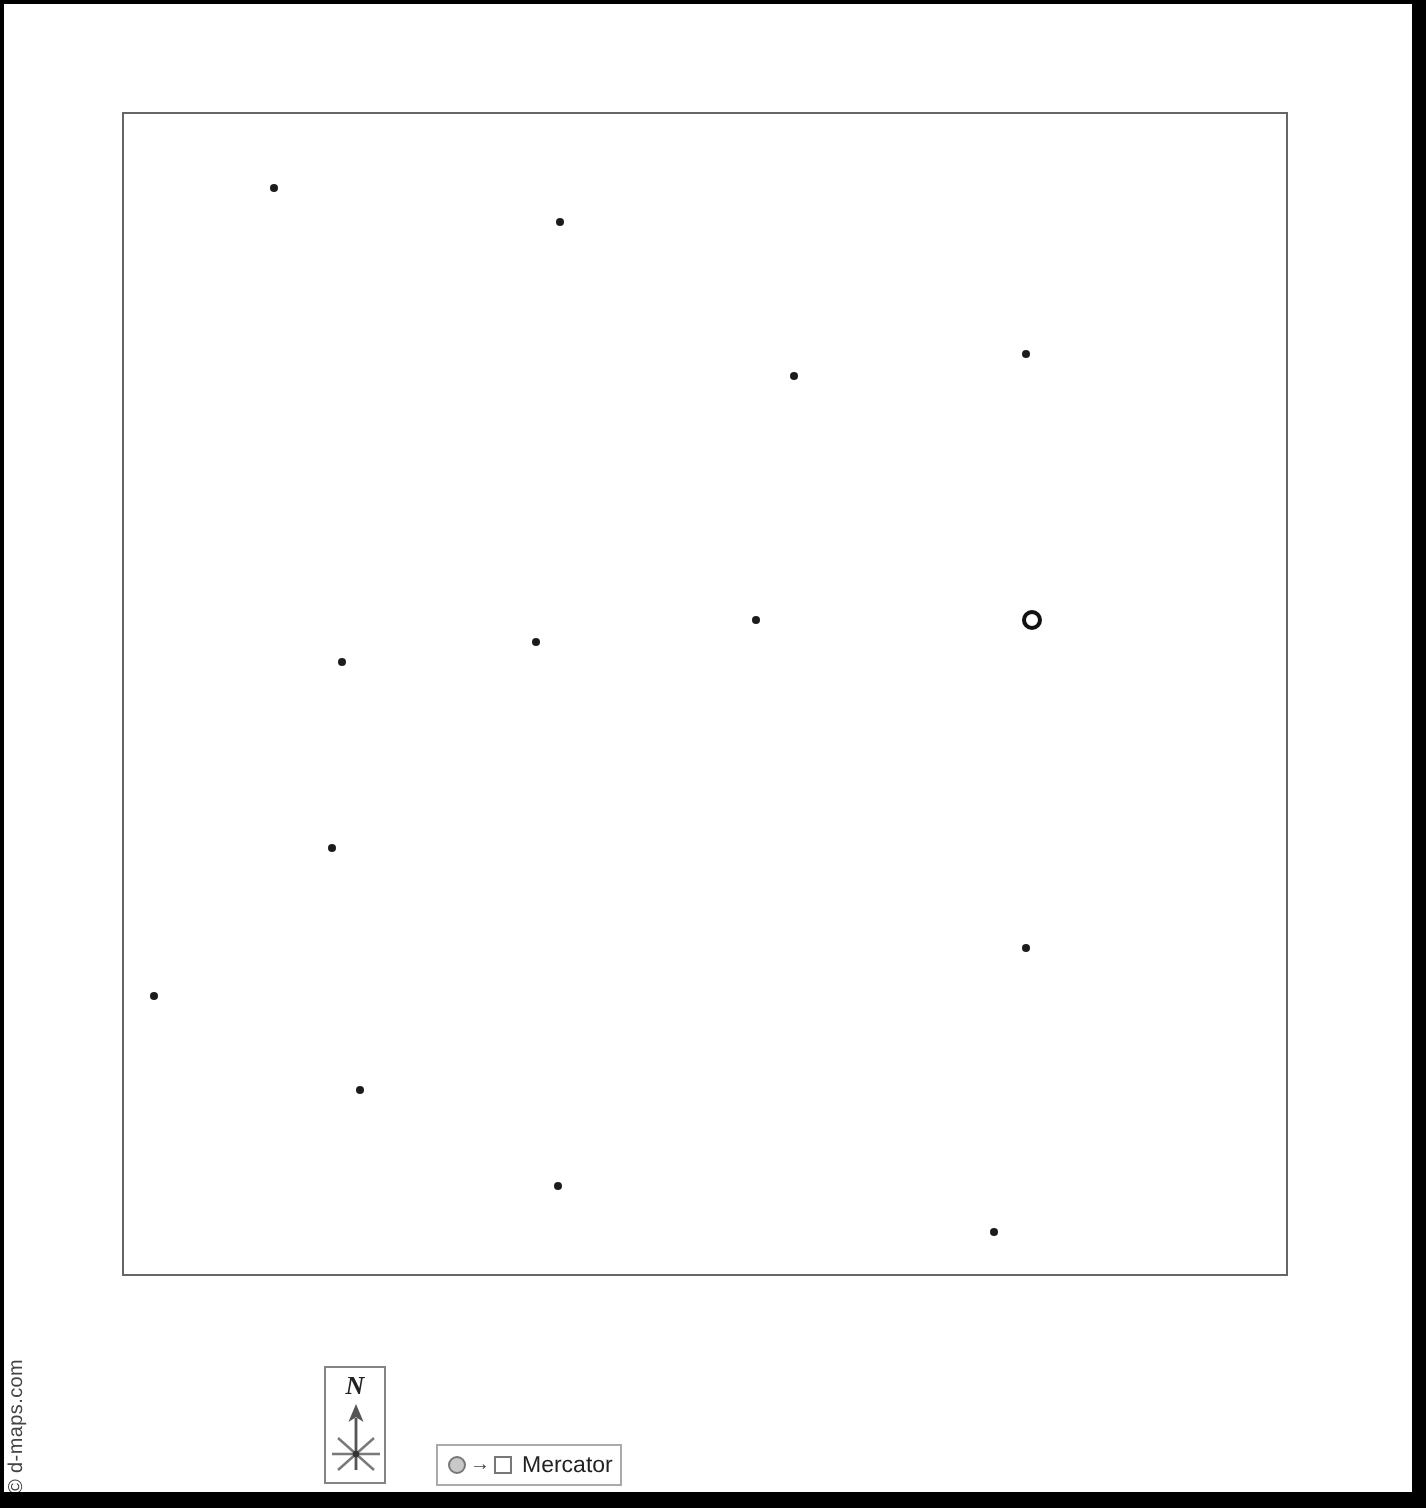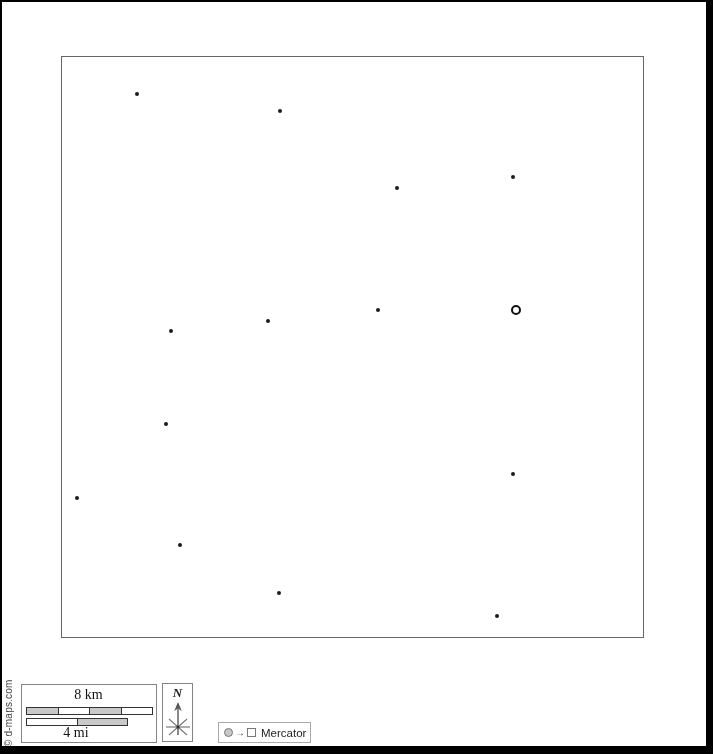--- a/index.html
+++ b/index.html
@@ -155,34 +155,20 @@
         <div class="dot" style="left: 166px; top: 424px; background: rgb(28, 28, 28);"></div>
         <div class="dot" style="left: 77px; top: 498px; background: rgb(28, 28, 28);"></div>
         <div class="dot" style="left: 513px; top: 474px; background: rgb(28, 28, 28);"></div>
         <div class="dot" style="left: 180px; top: 545px; background: rgb(28, 28, 28);"></div>
         <div class="dot" style="left: 279px; top: 593px; background: rgb(28, 28, 28);"></div>
         <div class="dot" style="left: 497px; top: 616px; background: rgb(28, 28, 28);"></div>
       </div>
 
     <div class="credit">© d-maps.com</div>
 
-    <div class="scale-box">
-      <div class="scale-label km">8 km</div>
-      <div class="bar km-bar" style="border-color: rgb(51, 51, 51);">
-          <div class="seg" style="background: rgb(201, 201, 201); border-right-color: rgb(51, 51, 51);"></div>
-          <div class="seg" style="background: rgb(255, 255, 255); border-right-color: rgb(51, 51, 51);"></div>
-          <div class="seg" style="background: rgb(201, 201, 201); border-right-color: rgb(51, 51, 51);"></div>
-          <div class="seg" style="background: rgb(255, 255, 255); border-right-color: rgb(51, 51, 51);"></div>
-        </div>
-      <div class="bar mi-bar" style="border-color: rgb(51, 51, 51);">
-          <div class="seg" style="background: rgb(255, 255, 255); border-right-color: rgb(51, 51, 51);"></div>
-          <div class="seg" style="background: rgb(201, 201, 201); border-right-color: rgb(51, 51, 51);"></div>
-        </div>
-      <div class="scale-label mi">4 mi</div>
-    </div>
 
     <div class="north-box">
       <div class="north-n">N</div>
       <svg width="28" height="36" viewBox="0 0 28 36">
         <line x1="2" y1="25" x2="26" y2="25" stroke="#787878" stroke-width="1.2"></line>
         <line x1="5" y1="17" x2="23" y2="33" stroke="#787878" stroke-width="1.2"></line>
         <line x1="23" y1="17" x2="5" y2="33" stroke="#787878" stroke-width="1.2"></line>
         <line x1="14" y1="7" x2="14" y2="33" stroke="#555" stroke-width="1.4"></line>
         <polygon points="14,0 10.2,9 14,6.6 17.8,9" fill="#555"></polygon>
         <circle cx="14" cy="25" r="1.6" fill="#333"></circle>

